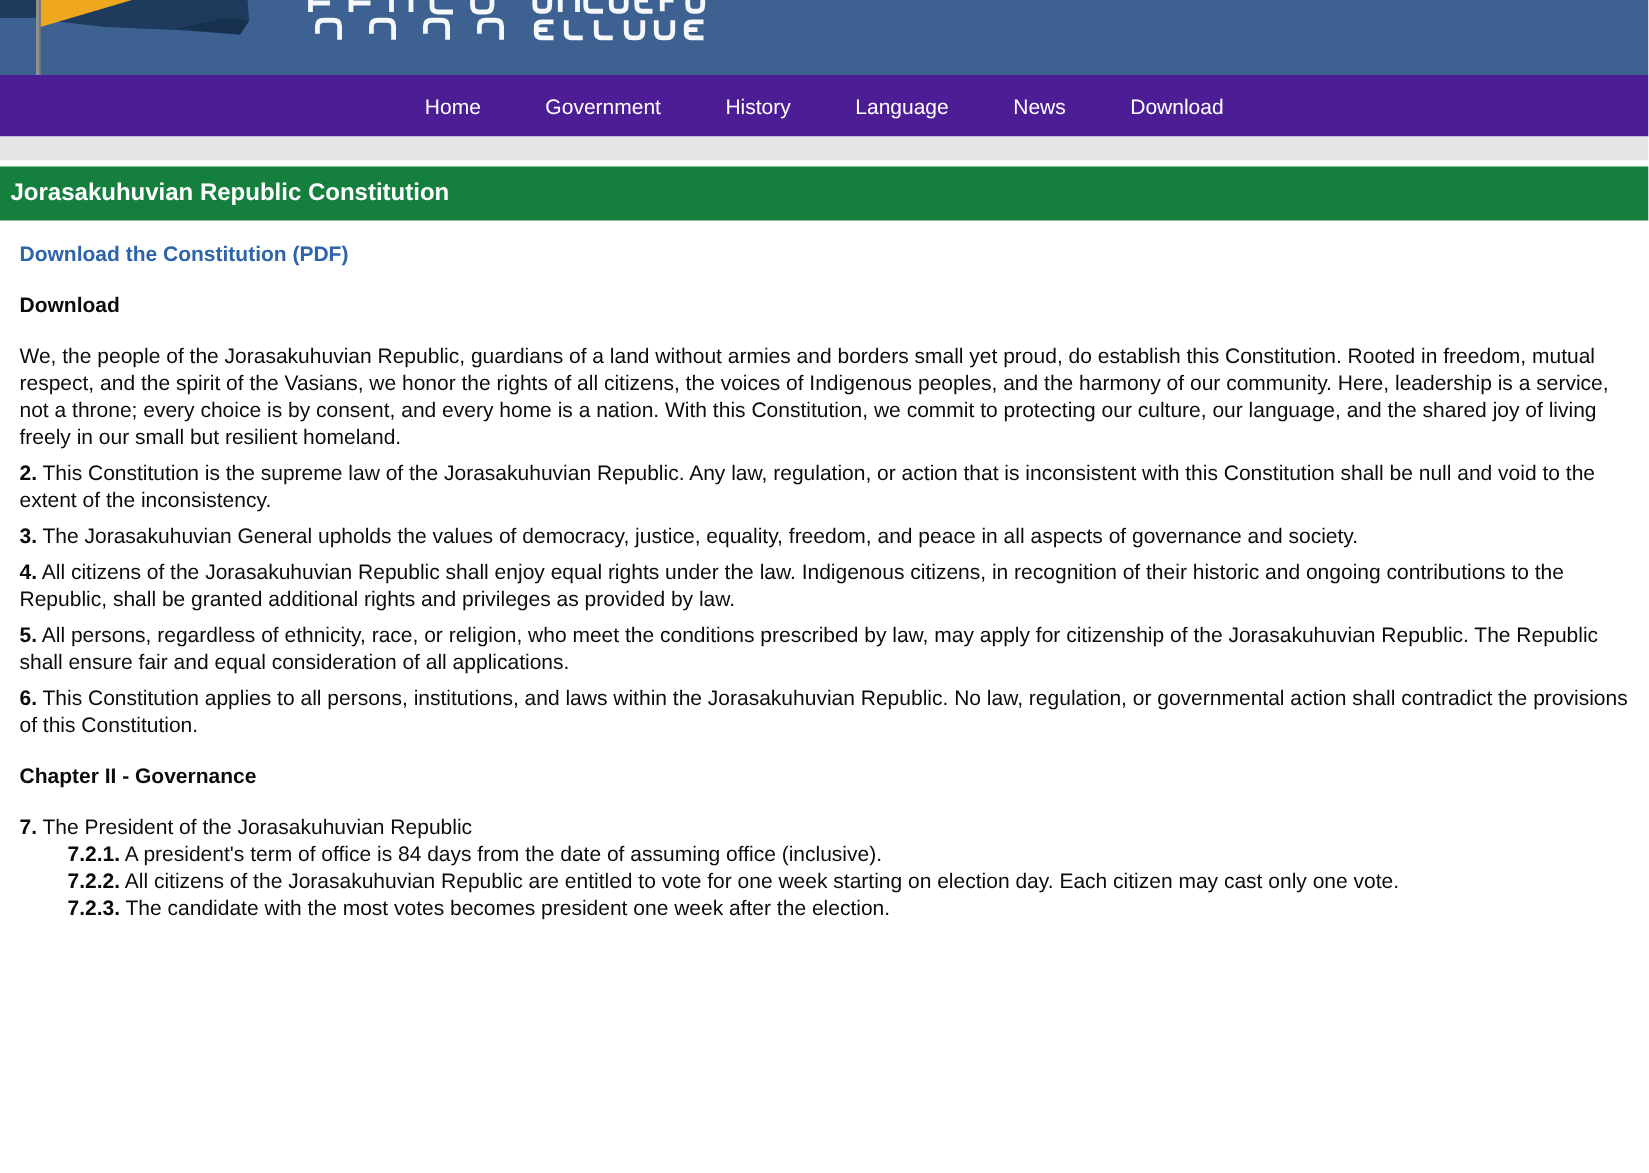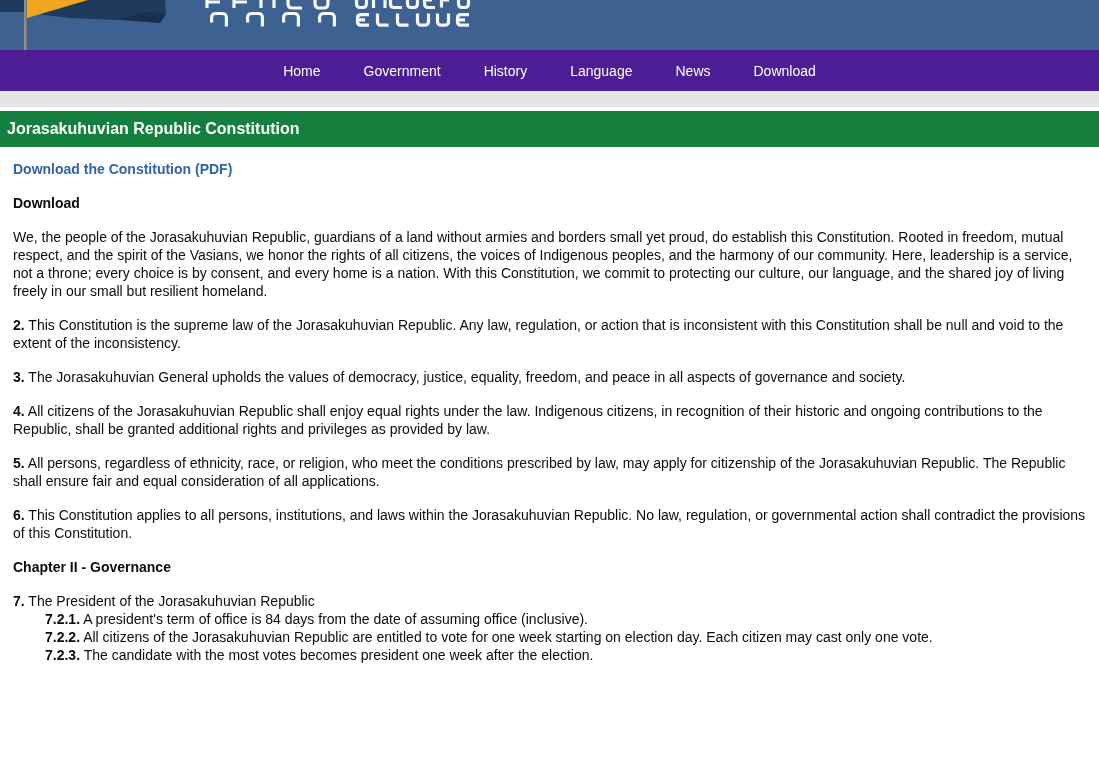--- a/index.html
+++ b/index.html
@@ -15,21 +15,21 @@
   .nav-link { color:#ffffff; font-size:14px; text-decoration:none; cursor:pointer; }
   
   .toolbar-strip { height:16px; background:#E5E5E5; }
   .strip-gap { height:4px; background:#ffffff; }
   .page-title-bar { height:36px; background:#15803d; color:#ffffff; font-size:16px;
     font-weight:bold; line-height:36px; padding-left:7px; }
   
   .content { padding:0 13px; color:#0c0c0c; font-size:14px; line-height:18px; }
   .download-link { display:inline-block; margin-top:13px; font-weight:bold;
     color:#2F64A8; text-decoration:none; cursor:pointer; }
-  .para { margin:16px 0; }
+  .para { margin:6px 0; }
   .hsec { margin:16px 0; font-weight:bold; }
   .num { font-weight:bold; }
   .a7line { text-indent:0; }
   .ind1 { text-indent:14px; }
   .ind2 { text-indent:32px; }
 </style>
 </head>
 <body>
 
 <div class="site-header">

